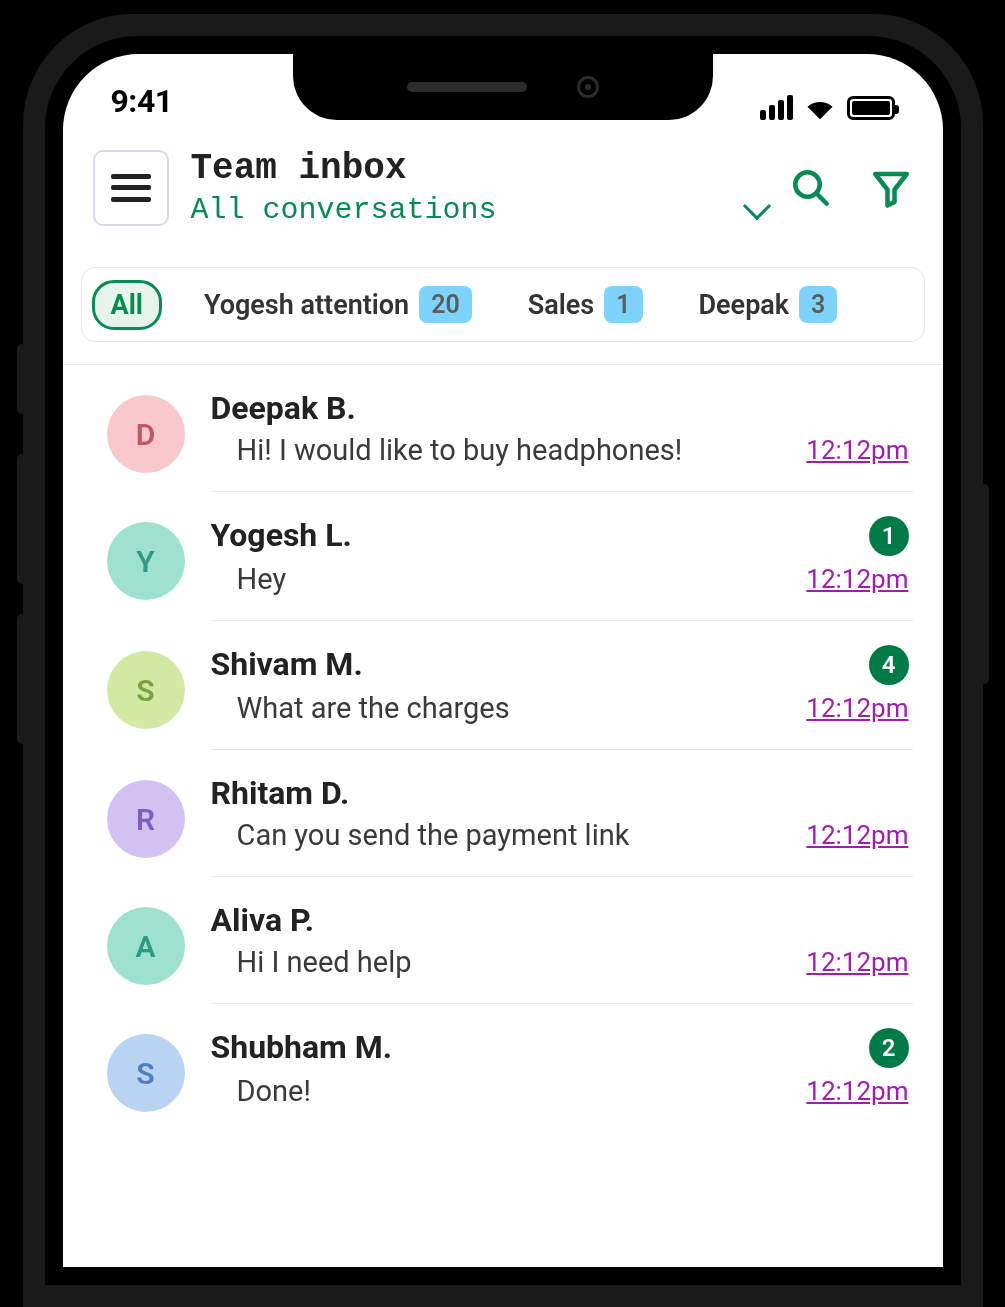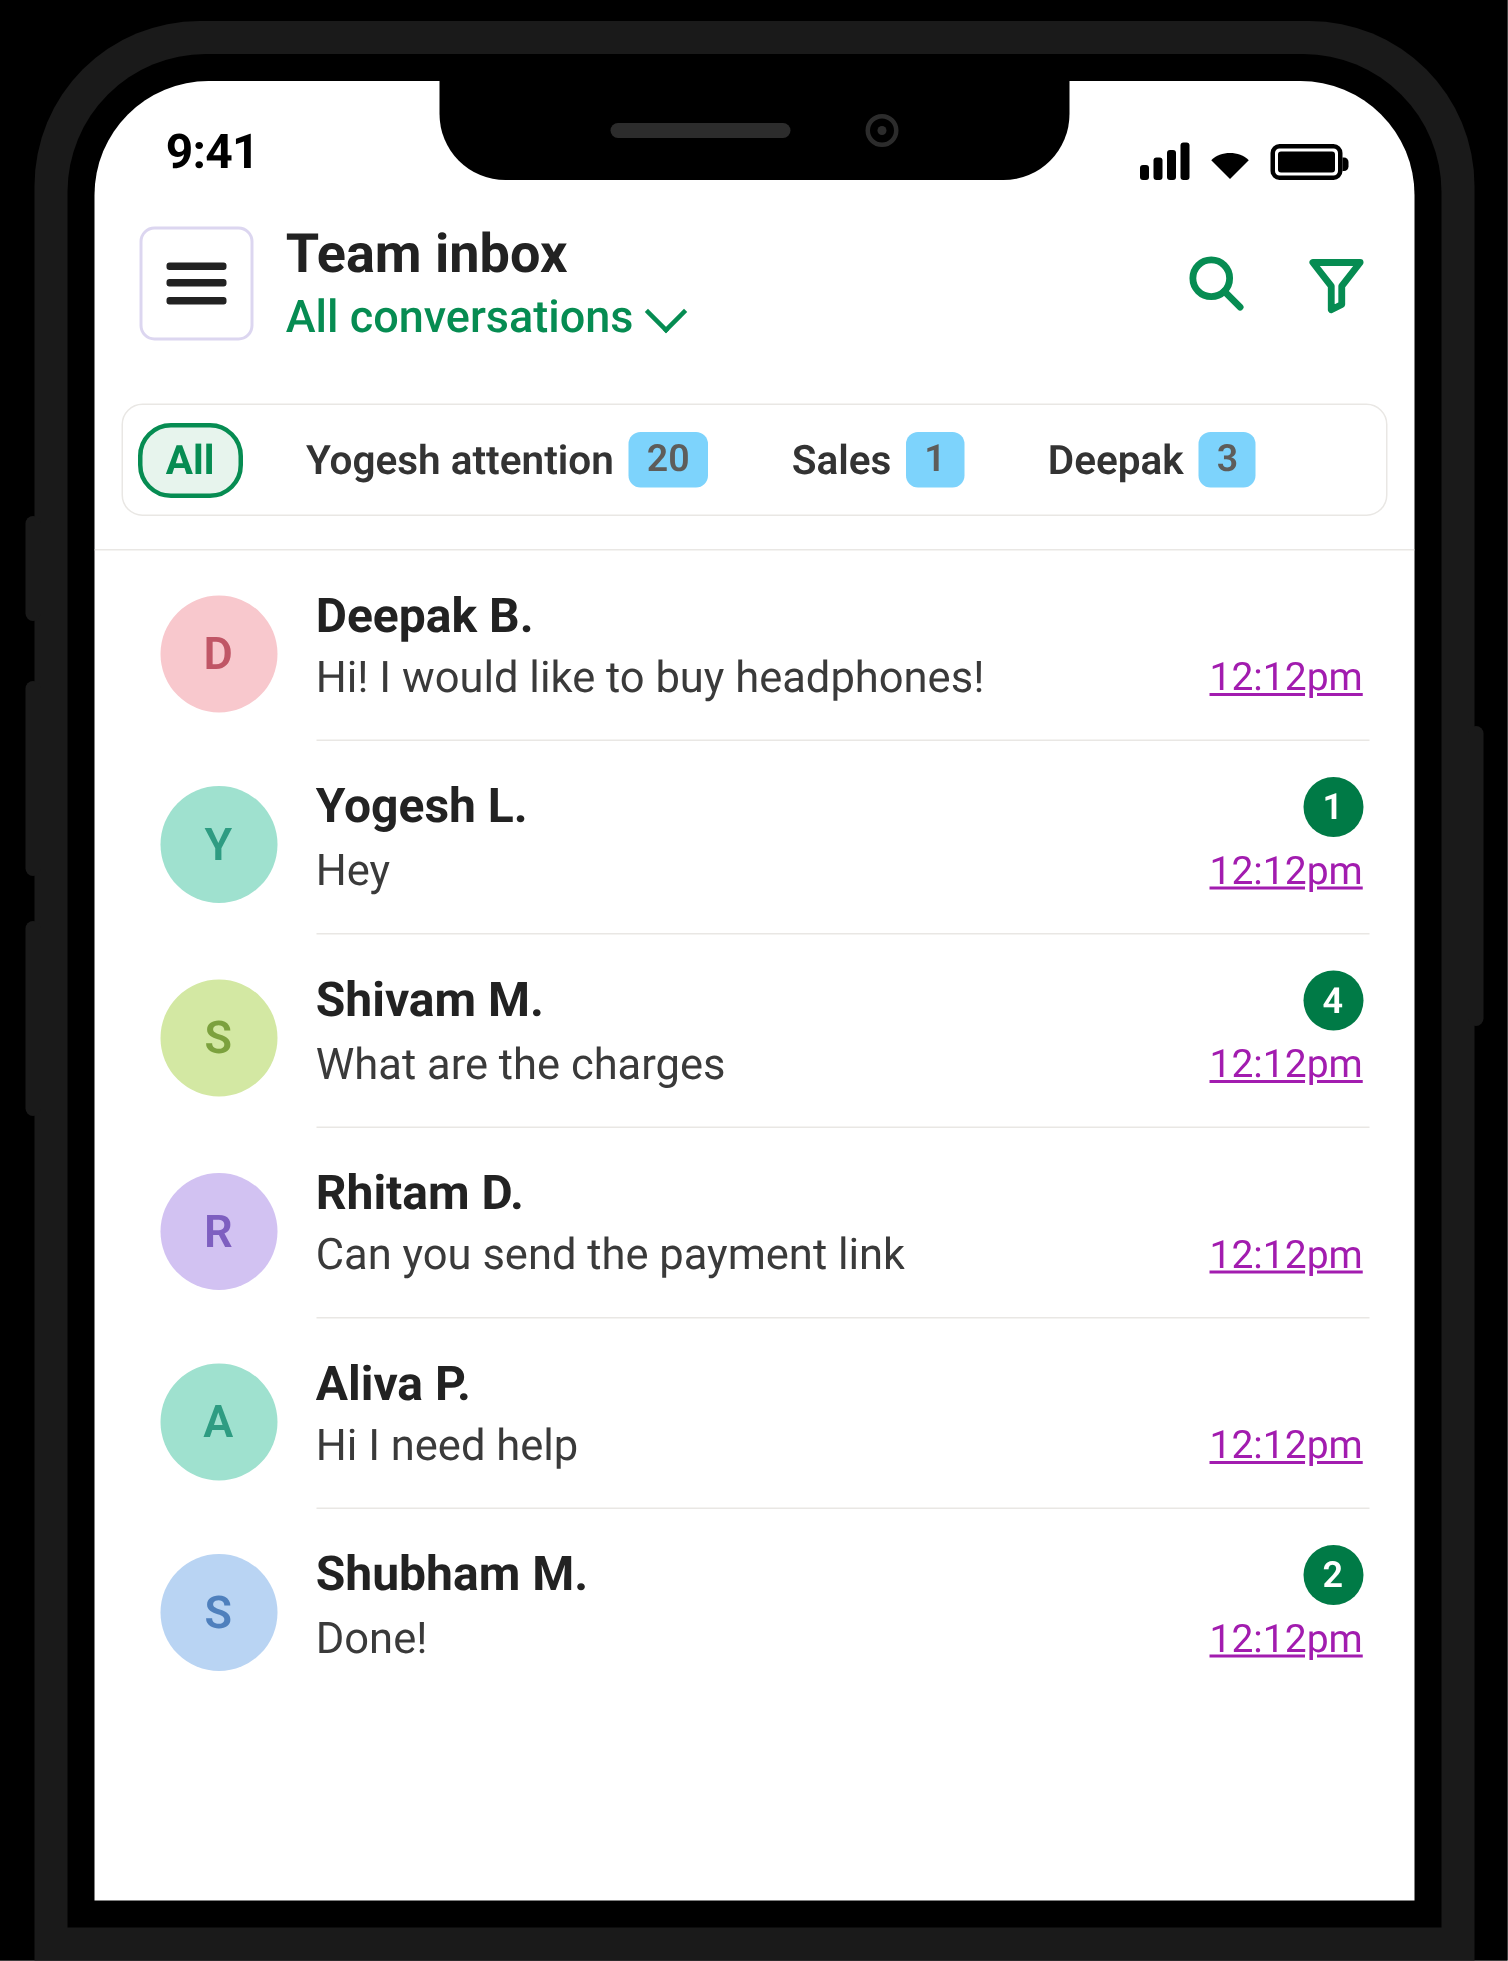--- a/index.html
+++ b/index.html
@@ -66,23 +66,23 @@
   }
   .menu-btn {
     width: 76px; height: 76px;
     border: 2px solid #dcd6f0;
     border-radius: 10px;
     display: flex; align-items: center; justify-content: center;
     background: #fff;
   }
   .hamburger { width: 40px; height: 28px; display:flex; flex-direction:column; justify-content:space-between;}
   .hamburger span { height:5px; background:#222; border-radius:2px; }
-  .header-titles { flex: 1; }
+  .header-titles { flex: 1; font-family: Liberation Mono, monospace; }
   .header-title { font-size: 36px; font-weight: 700; color:#222; }
-  .header-sub { display:flex; align-items:center; gap:12px; margin-top:4px; }
+  .header-sub { display:flex; align-items:center; gap:12px; margin-top:4px;justify-content:space-between; }
   .header-sub-label { font-size: 30px; color:#068c52; font-weight:500;}
   .chevron { width:20px; height:20px; border-right:3.5px solid #068c52; border-bottom:3.5px solid #068c52; transform:rotate(45deg); margin-top:-8px;}
   .header-actions { display:flex; gap:36px; }
   .icon-btn { width:44px; height:44px; display:flex; align-items:center; justify-content:center; }
 
   
   .filters {
     margin: 20px 18px 0 18px;
     border:1px solid #e9e7e4;
     border-radius: 14px;
@@ -122,21 +122,21 @@
     margin-top:6px;
   }
   .row-body { flex:1; padding-bottom:24px; border-bottom:1px solid #e9e7e4; padding-right:4px; min-width:0;}
   .row-top { display:flex; justify-content:space-between; align-items:flex-start; }
   .name { font-size:32px; font-weight:700; color:#222; }
   .badge {
     width:40px; height:40px; border-radius:50%; background:#007a46;
     color:#fff; font-size:24px; font-weight:600;
     display:flex; align-items:center; justify-content:center;
   }
-  .row-bottom { display:flex; justify-content:space-between; align-items:flex-end; margin-top:6px; gap:12px;}
+  .row-bottom { display:flex; justify-content:space-between; align-items:flex-end; margin-top:6px; gap:12px;margin-left:26px;}
   .preview { font-size:29px; color:#3a3a3a; white-space:nowrap; overflow:hidden; text-overflow:ellipsis; }
   .time-label { font-size:26px; color:#a21caf; flex-shrink:0; margin-bottom:2px;text-decoration:underline;}
   .row:last-child .row-body { border-bottom:none; }
 
 </style>
 </head>
 <body>
 
 <div class="phone">
   <div class="side-btn btn-left1"></div>

